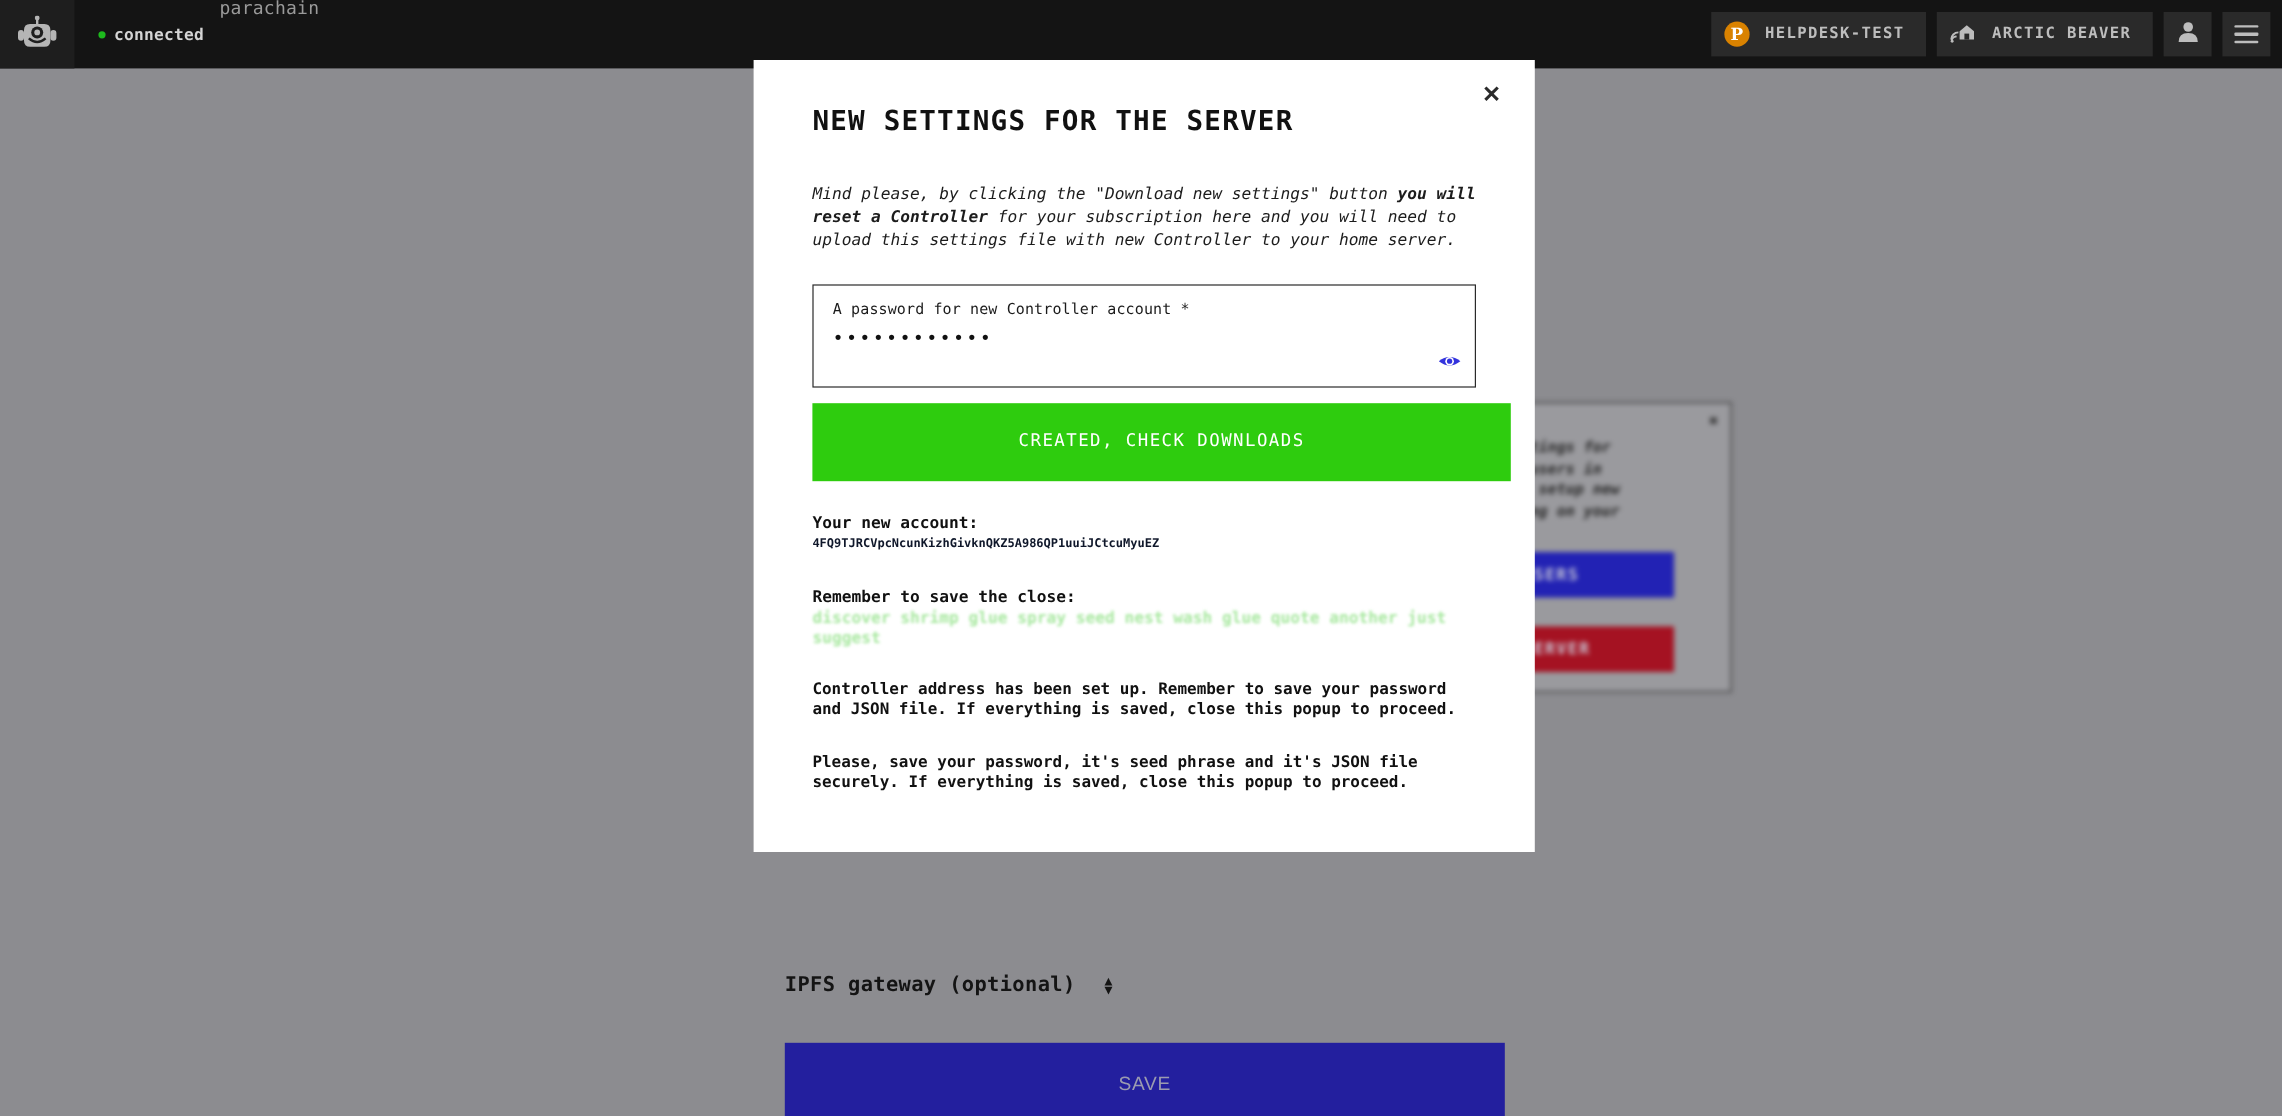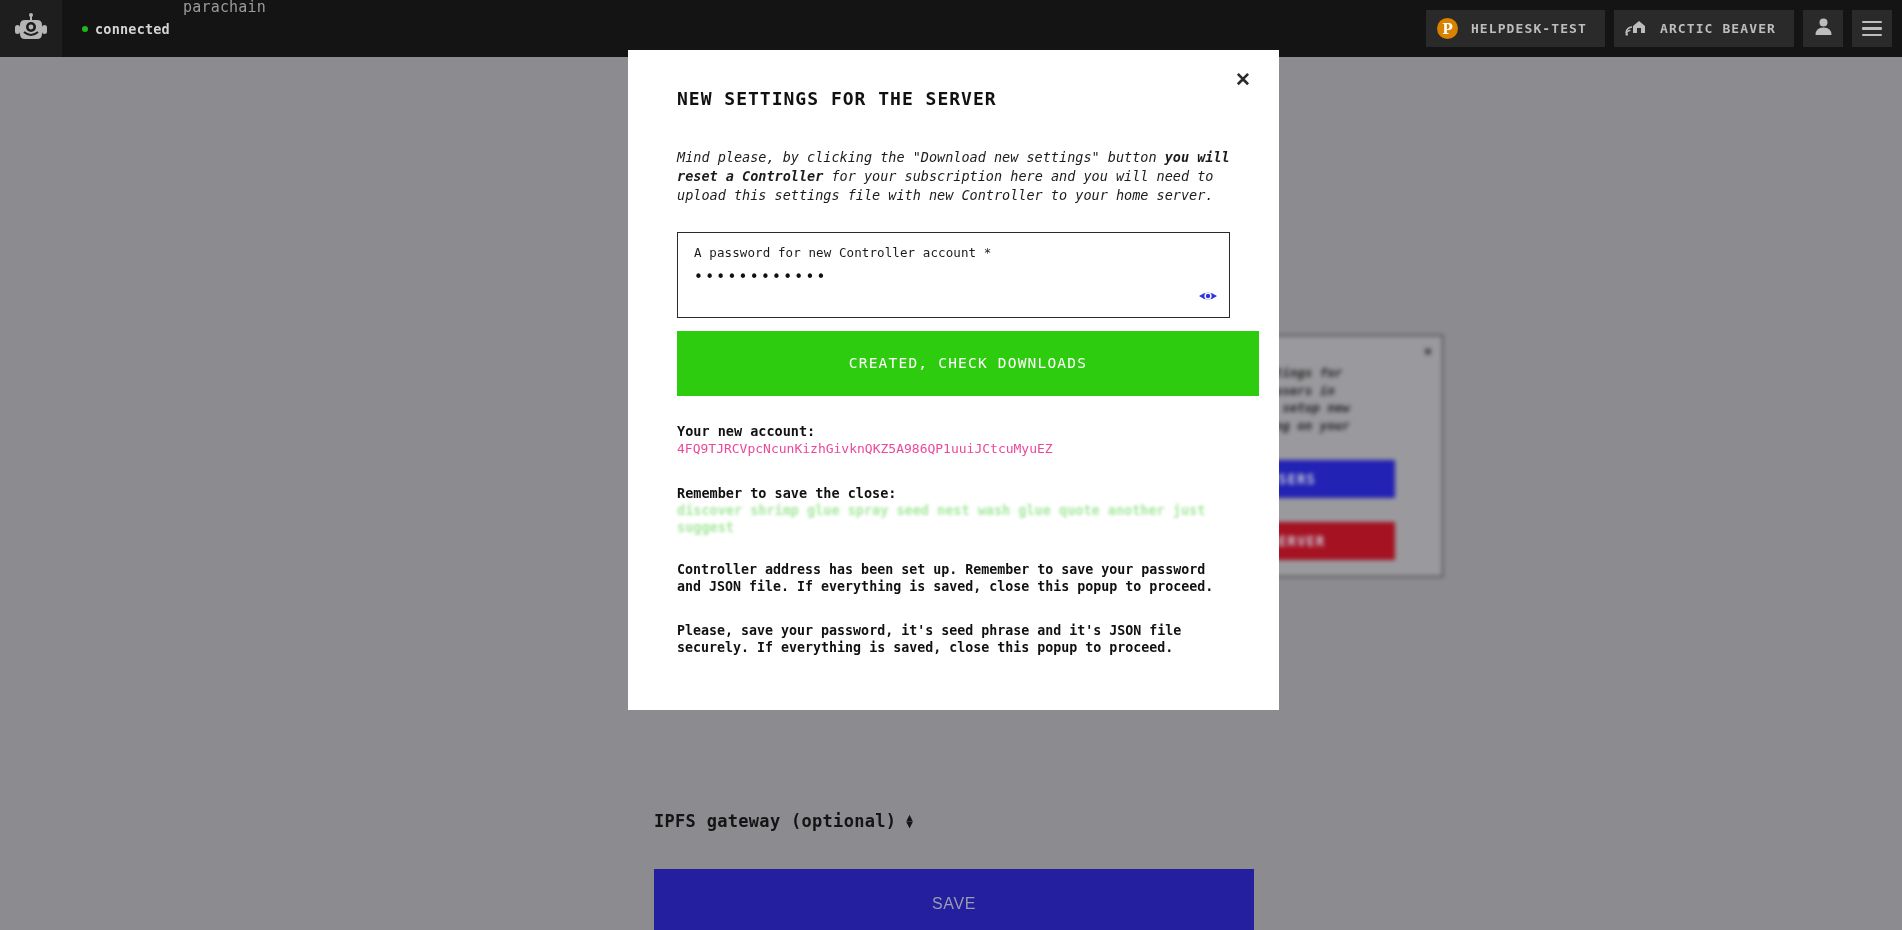--- a/index.html
+++ b/index.html
@@ -120,21 +120,21 @@
     display: flex; align-items: center; justify-content: center;
     font-size: 13.5px; font-weight: bold; letter-spacing: 1.3px;
     color: #c9c9d8;
   }
   .bg-card-btn.users  { top: 124px; background: #2222b4; }
   .bg-card-btn.server { top: 186px; background: #a51222; }
 
   
   .ipfs-row {
     position: absolute; left: 654px; top: 754px;
-    display: flex; align-items: center; gap: 10px;
+    display: flex; align-items: center; gap: 24px;
     cursor: pointer;
   }
   .ipfs-label {
     font-size: 17px; font-weight: bold; color: #141414;
     letter-spacing: 0.3px;
   }
   .ipfs-chevrons {
     display: flex; flex-direction: column; align-items: center;
     line-height: 7px; font-size: 11px; color: #141414;
   }
@@ -165,21 +165,21 @@
     position: absolute; right: 22px; top: 15px;
     width: 28px; height: 28px;
     display: flex; align-items: center; justify-content: center;
     font-family: "Liberation Sans", sans-serif;
     font-size: 19px; font-weight: bold; color: #2b2b2b;
     cursor: pointer;
     background: none; border: none;
   }
   .modal-title {
     margin-top: 38px;
-    font-size: 18px; font-weight: bold;
+    font-size: 23px; font-weight: bold;
     color: #111; letter-spacing: 1px;
   }
   .modal-intro {
     margin-top: 39px;
     font-size: 13.5px; font-style: italic;
     color: #1c1c1c; line-height: 19.2px;
   }
   .modal-intro b { font-weight: bold; font-style: italic; }
 
   
@@ -220,22 +220,22 @@
     letter-spacing: 1.2px;
     cursor: pointer;
   }
 
   .sec { margin-top: 26px; }
   .sec-head {
     font-size: 13.5px; font-weight: bold; color: #111;
     line-height: 18px;
   }
   .mono-green {
-    font-size: 13px; font-weight: normal;
-    color: #ec4899; line-height: 18px;
+    font-size: 10px; font-weight: bold;
+    color: #0f172a; line-height: 18px;
     word-break: break-all;
   }
   .seed-block {
     margin-top: 0;
     font-size: 13.5px; font-weight: bold;
     color: #a8e8a0; line-height: 17px;
     filter: blur(1.5px);
     max-width: 560px;
   }
   .note {

